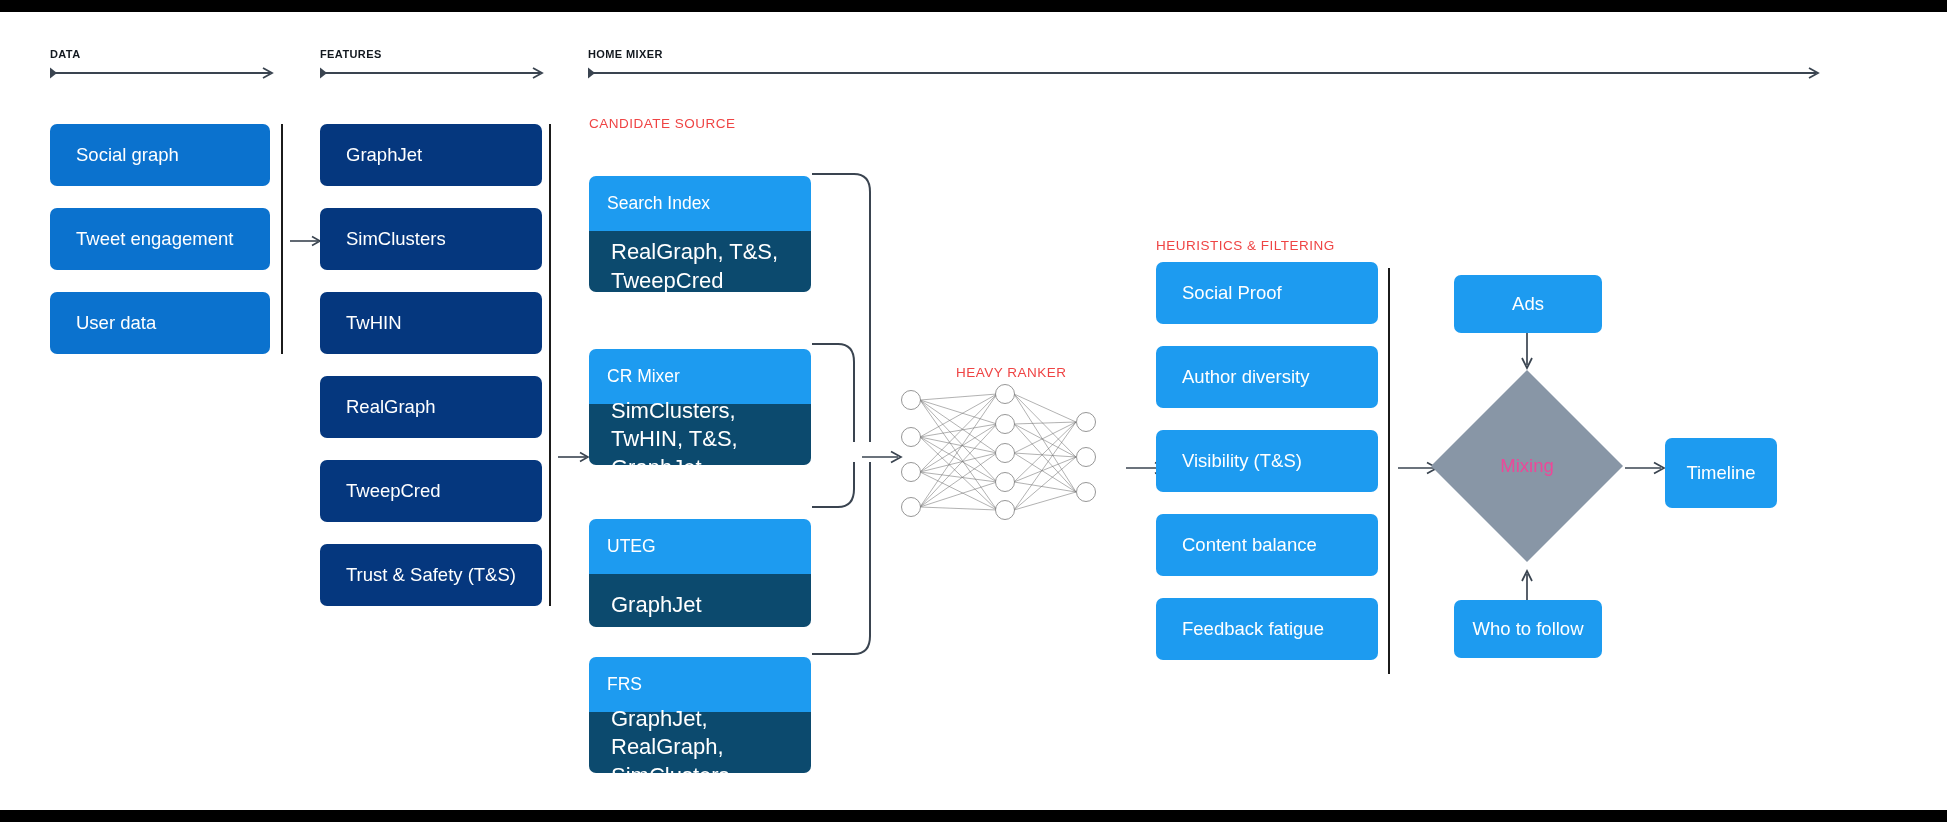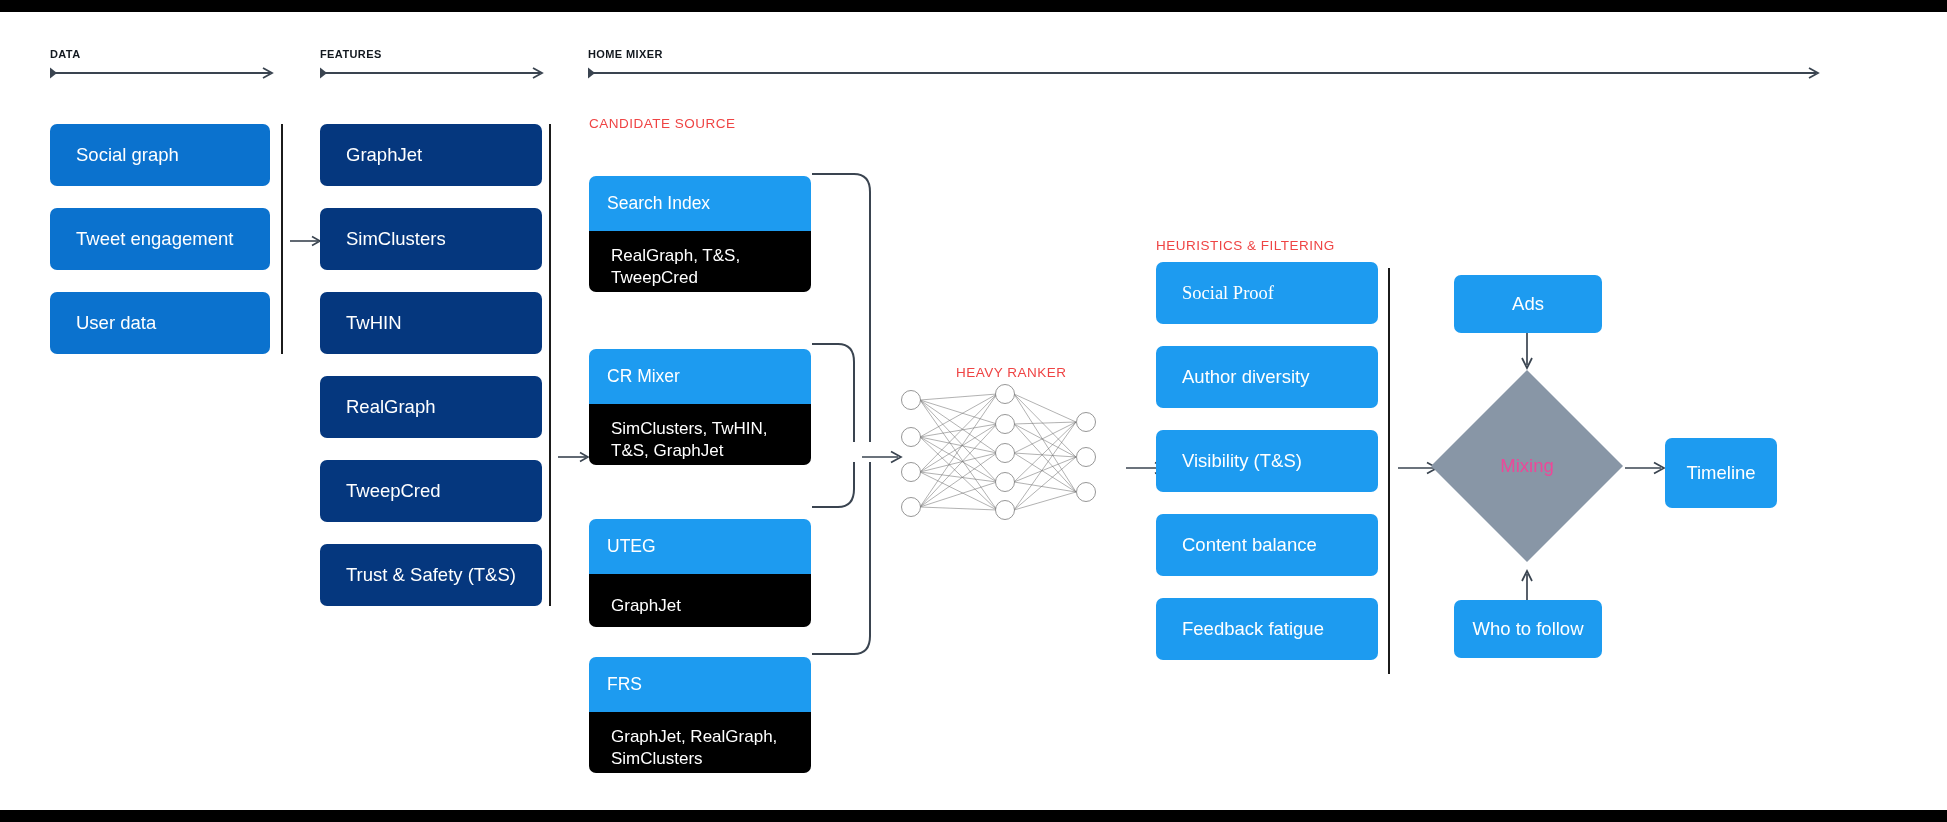--- a/index.html
+++ b/index.html
@@ -64,24 +64,24 @@
     border-radius: 7px 7px 0 0;
     color: #fff;
     font-size: 17.5px;
     display: flex;
     align-items: center;
     padding-left: 18px;
     width: 100%;
     margin-top: 44px;
   }
   .cs-body {
-    background: #000000;
+    background: #0c4a6e;
     border-radius: 0 0 7px 7px;
     color: #fff;
-    font-size: 17px;
+    font-size: 22px;
     line-height: 1.28;
     display: flex;
     align-items: center;
     padding: 10px 14px 0 22px;
     width: 100%;
   }
 
   
   .vsep { position: absolute; width: 2px; background: #1b1b1b; }
 
@@ -238,21 +238,21 @@
         <circle cx="196" cy="73" r="9.5"></circle>
         <circle cx="196" cy="108" r="9.5"></circle>
       </g>
     </svg>
 
     <svg class="abs" style="left:1126px; top:447px; width:46px; height:18px;" viewBox="0 0 46 18">
       <path d="M0 9 H36" class="edge" stroke-width="1.7"></path>
       <path d="M29 3.5 L39 9 L29 14.5" class="edge" stroke-width="1.7"></path>
     </svg>
 
-    <div class="box box-heur" style="left:1156px; top:250px; width:222px; height:62px;font-family:Liberation Serif, serif;">Social Proof</div>
+    <div class="box box-heur" style="left:1156px; top:250px; width:222px; height:62px;">Social Proof</div>
     <div class="box box-heur" style="left:1156px; top:334px; width:222px; height:62px;">Author diversity</div>
     <div class="box box-heur" style="left:1156px; top:418px; width:222px; height:62px;">Visibility (T&amp;S)</div>
     <div class="box box-heur" style="left:1156px; top:502px; width:222px; height:62px;">Content balance</div>
     <div class="box box-heur" style="left:1156px; top:586px; width:222px; height:62px;">Feedback fatigue</div>
 
     <div class="vsep" style="left:1388px; top:256px; height:406px;"></div>
 
     <svg class="abs" style="left:1398px; top:447px; width:46px; height:18px;" viewBox="0 0 46 18">
       <path d="M0 9 H36" class="edge" stroke-width="1.7"></path>
       <path d="M29 3.5 L39 9 L29 14.5" class="edge" stroke-width="1.7"></path>

